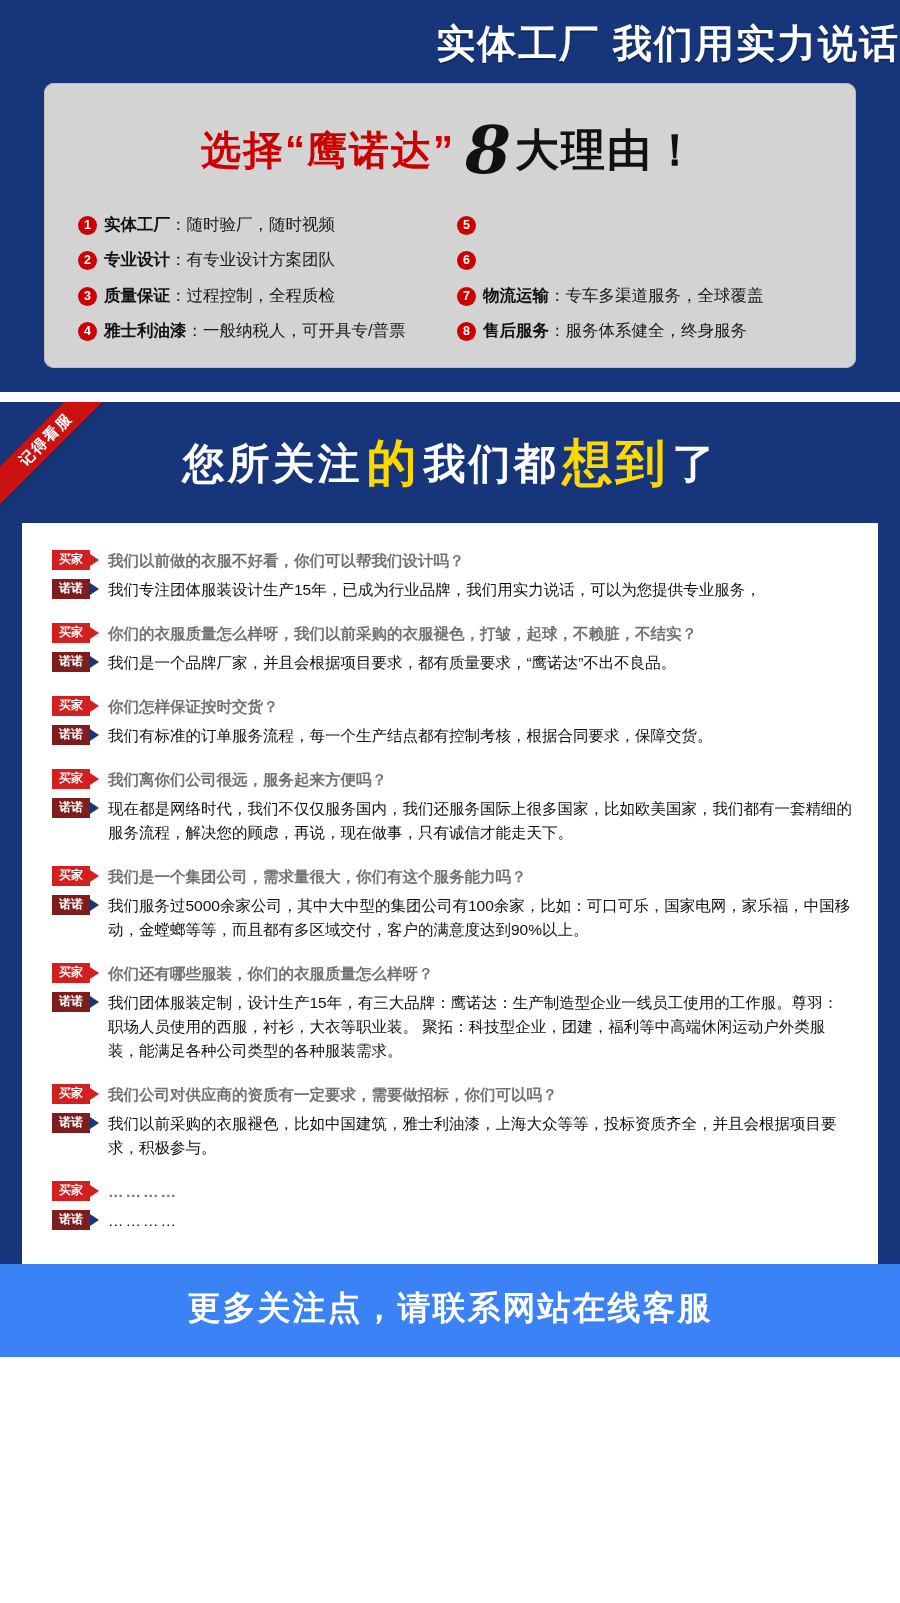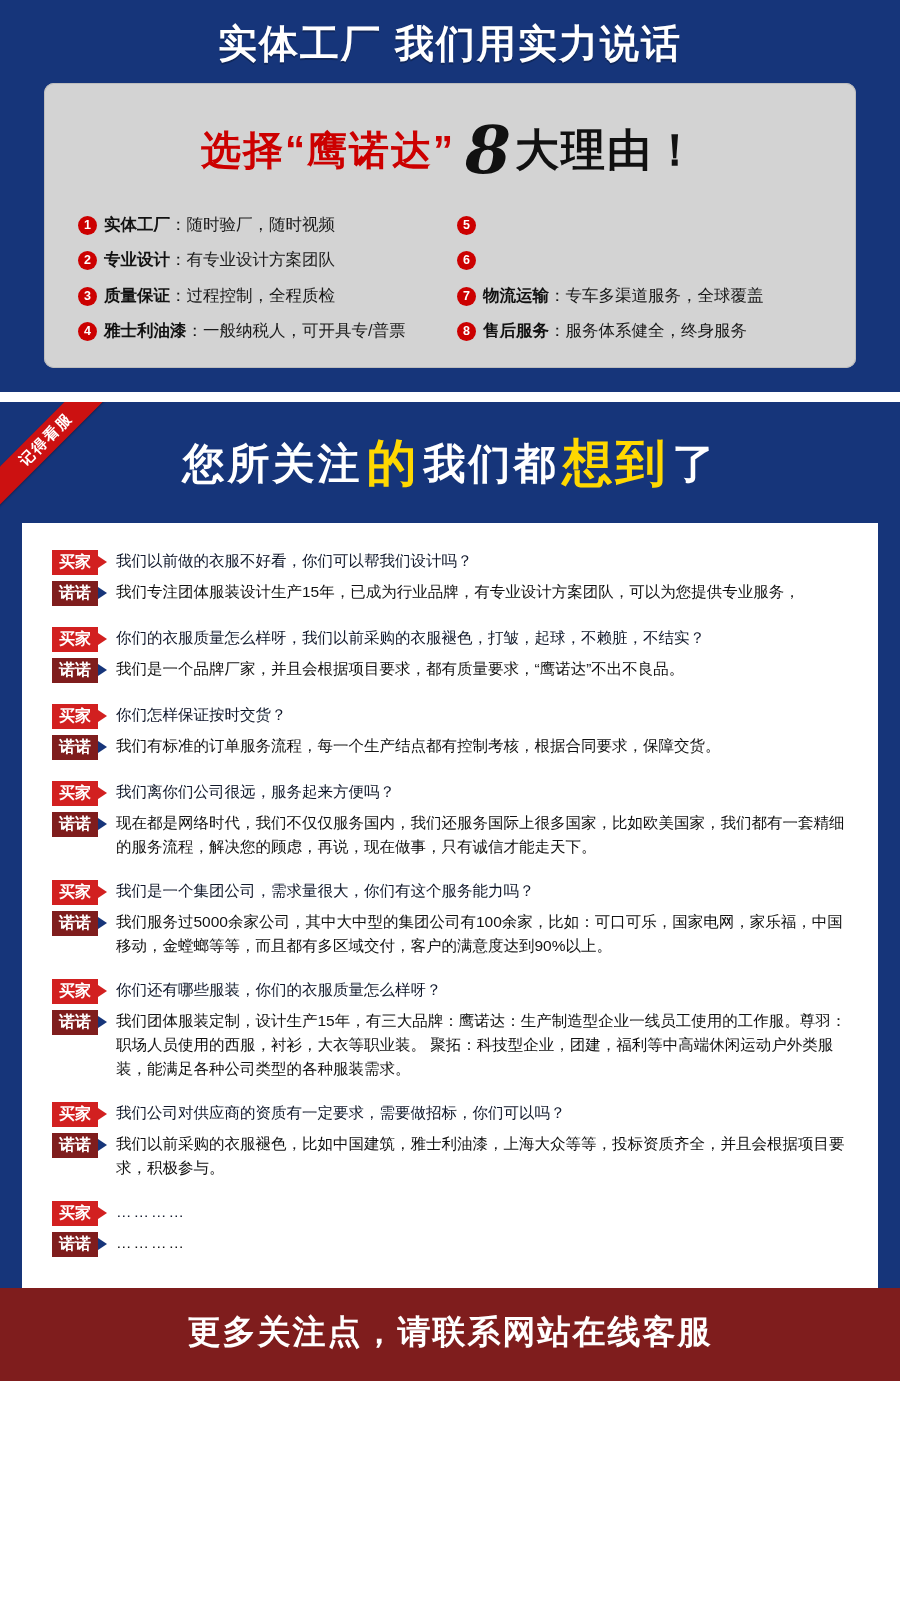--- a/index.html
+++ b/index.html
@@ -17,21 +17,21 @@
     position: relative;
     overflow: hidden;
   }
 
   
   .section-reasons {
     background: #16357a;
     padding: 14px 0 24px 0;
   }
   .reasons-headline {
-    text-align: center;
+    text-align: right;
     color: #ffffff;
     font-size: 39px;
     font-weight: bold;
     letter-spacing: 2px;
     line-height: 1.25;
     padding: 6px 0 14px 0;
     text-shadow: 0 2px 0 rgba(0,0,0,0.25);
   }
   .reasons-card {
     margin: 0 44px;
@@ -160,21 +160,21 @@
     padding: 26px 26px 26px 30px;
   }
   .qa-block { margin-bottom: 20px; }
   .qa-row {
     display: flex;
     align-items: flex-start;
     margin-bottom: 5px;
   }
   .tag {
     flex: 0 0 auto;
-    font-size: 16px;
+    font-size: 12px;
     font-weight: bold;
     color: #ffffff;
     padding: 2px 7px 3px 7px;
     margin-top: 1px;
     margin-right: 4px;
     position: relative;
     line-height: 1.25;
   }
   .tag-buyer { background: #d22020; }
   .tag-reply { background: #7f1d1d; }
@@ -189,27 +189,27 @@
     border-left: 9px solid currentColor;
   }
   .tag-buyer::after { color: #d22020; }
   .tag-reply::after { color: #16357a; }
   .qa-text {
     padding-left: 14px;
     font-size: 15.5px;
     line-height: 1.55;
     flex: 1 1 auto;
   }
-  .q-text { color: #0f172a; font-weight: normal; }
+  .q-text { color: #737373; font-weight: bold; }
   .a-text { color: #111111; }
   .dots { letter-spacing: 2px; }
 
   
   .footer-bar {
-    background: #7f1d1d;
+    background: #3b82f6;
     text-align: center;
     padding: 22px 0 26px 0;
   }
   .footer-text {
     color: #ffffff;
     font-size: 33px;
     font-weight: bold;
     letter-spacing: 2px;
   }
   .white-gap { height: 10px; background: #ffffff; }
@@ -285,21 +285,21 @@
 
     <div class="faq-card">
 
       <div class="qa-block">
         <div class="qa-row">
           <span class="tag tag-buyer">买家</span>
           <span class="qa-text q-text">我们以前做的衣服不好看，你们可以帮我们设计吗？</span>
         </div>
         <div class="qa-row">
           <span class="tag tag-reply">诺诺</span>
-          <span class="qa-text a-text">我们专注团体服装设计生产15年，已成为行业品牌，有专业设计方案团队，可以为您提供专业服务，</span>
+          <span class="qa-text a-text">我们专注团体服装设计生产15年，已成为行业品牌，我们用实力说话，可以为您提供专业服务，</span>
         </div>
       </div>
 
       <div class="qa-block">
         <div class="qa-row">
           <span class="tag tag-buyer">买家</span>
           <span class="qa-text q-text">你们的衣服质量怎么样呀，我们以前采购的衣服褪色，打皱，起球，不赖脏，不结实？</span>
         </div>
         <div class="qa-row">
           <span class="tag tag-reply">诺诺</span>

